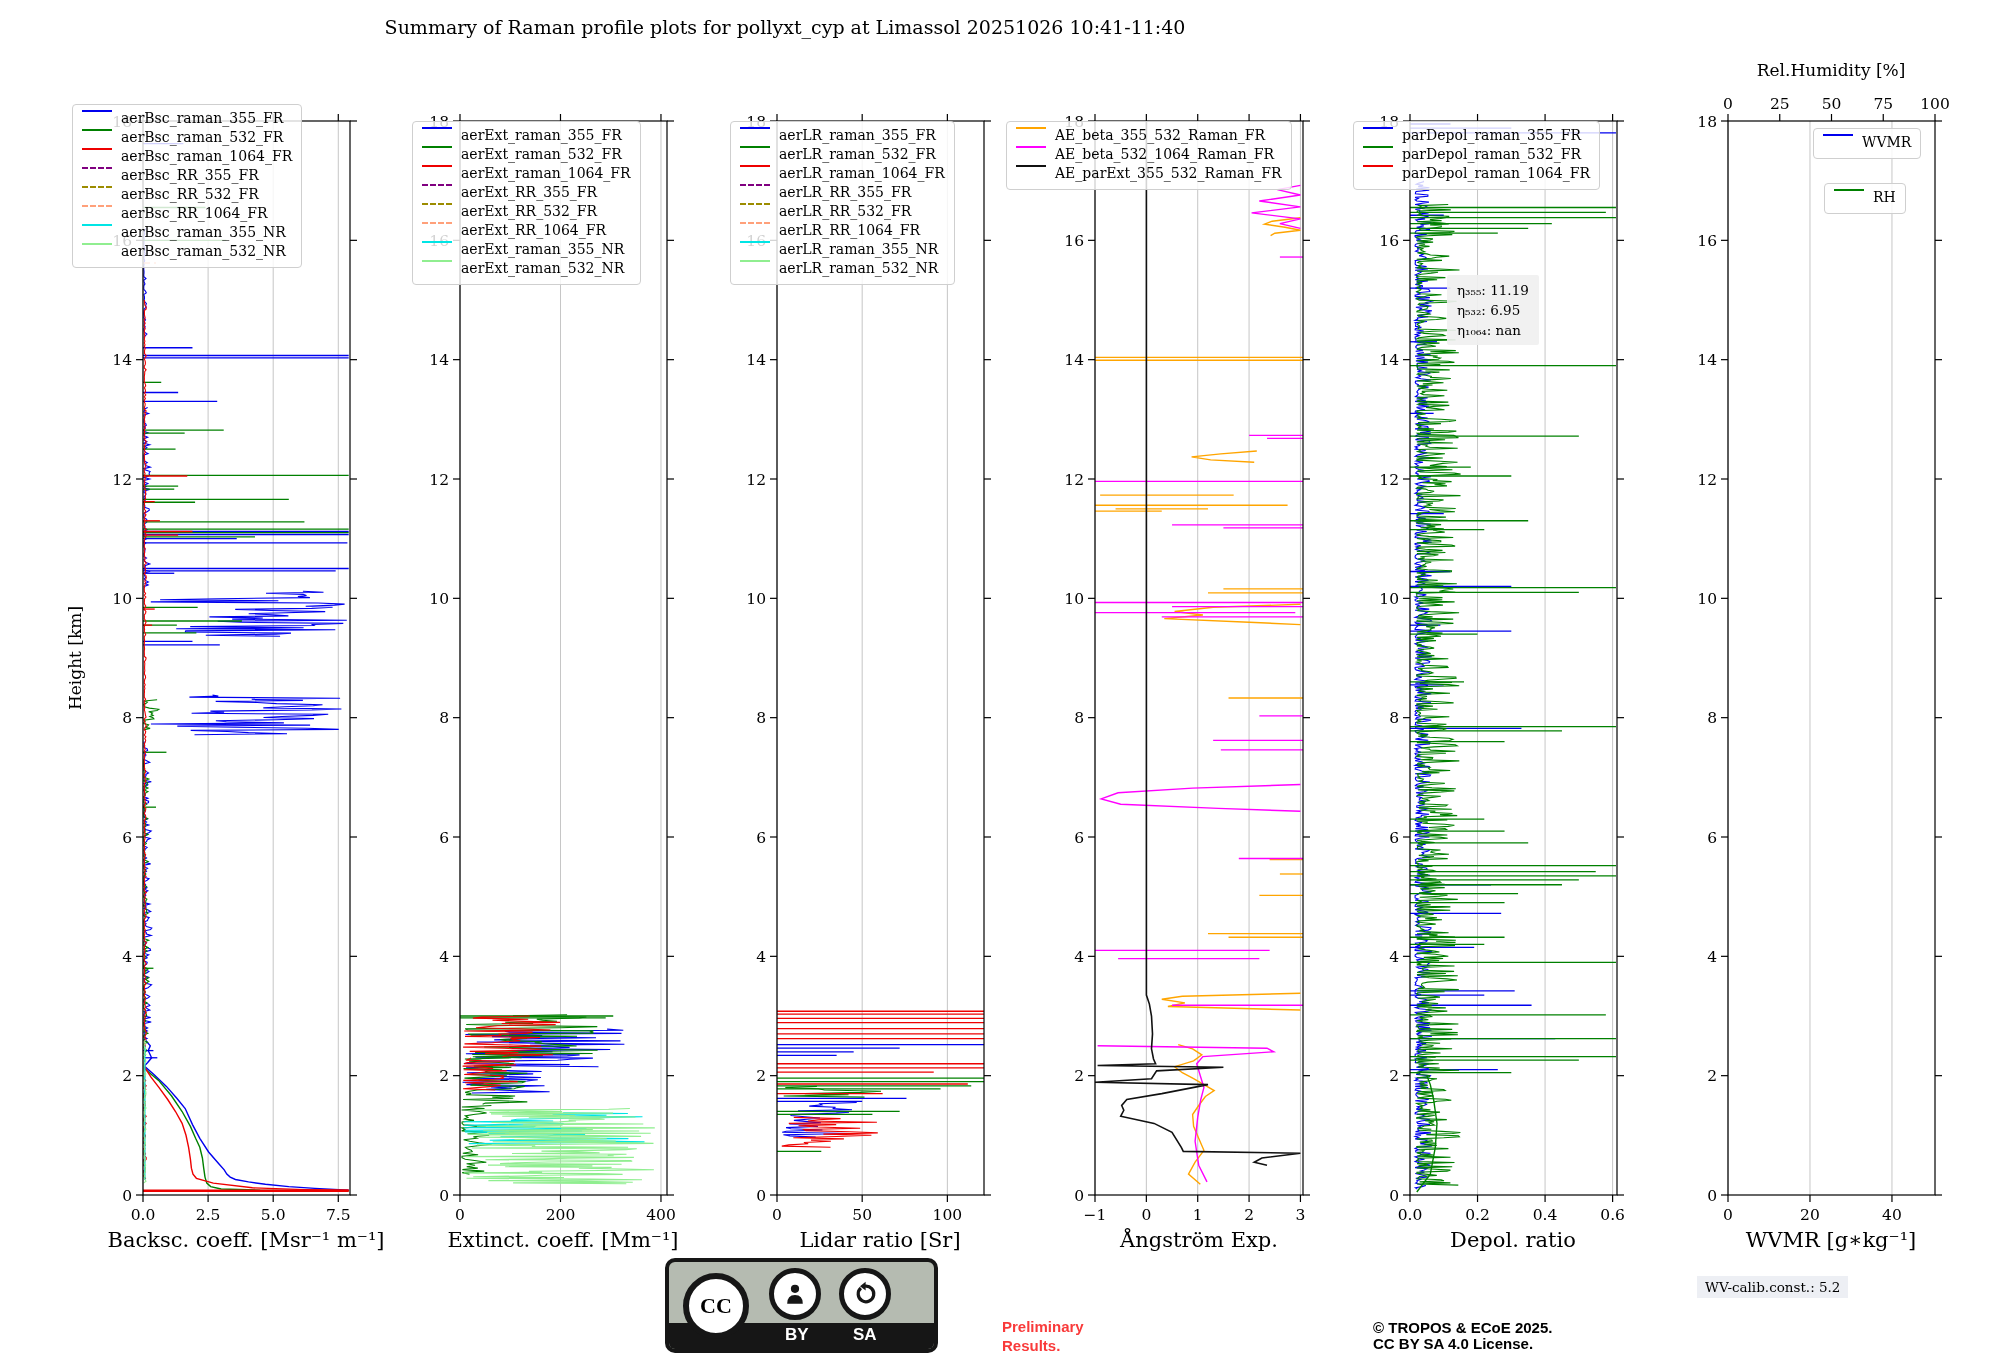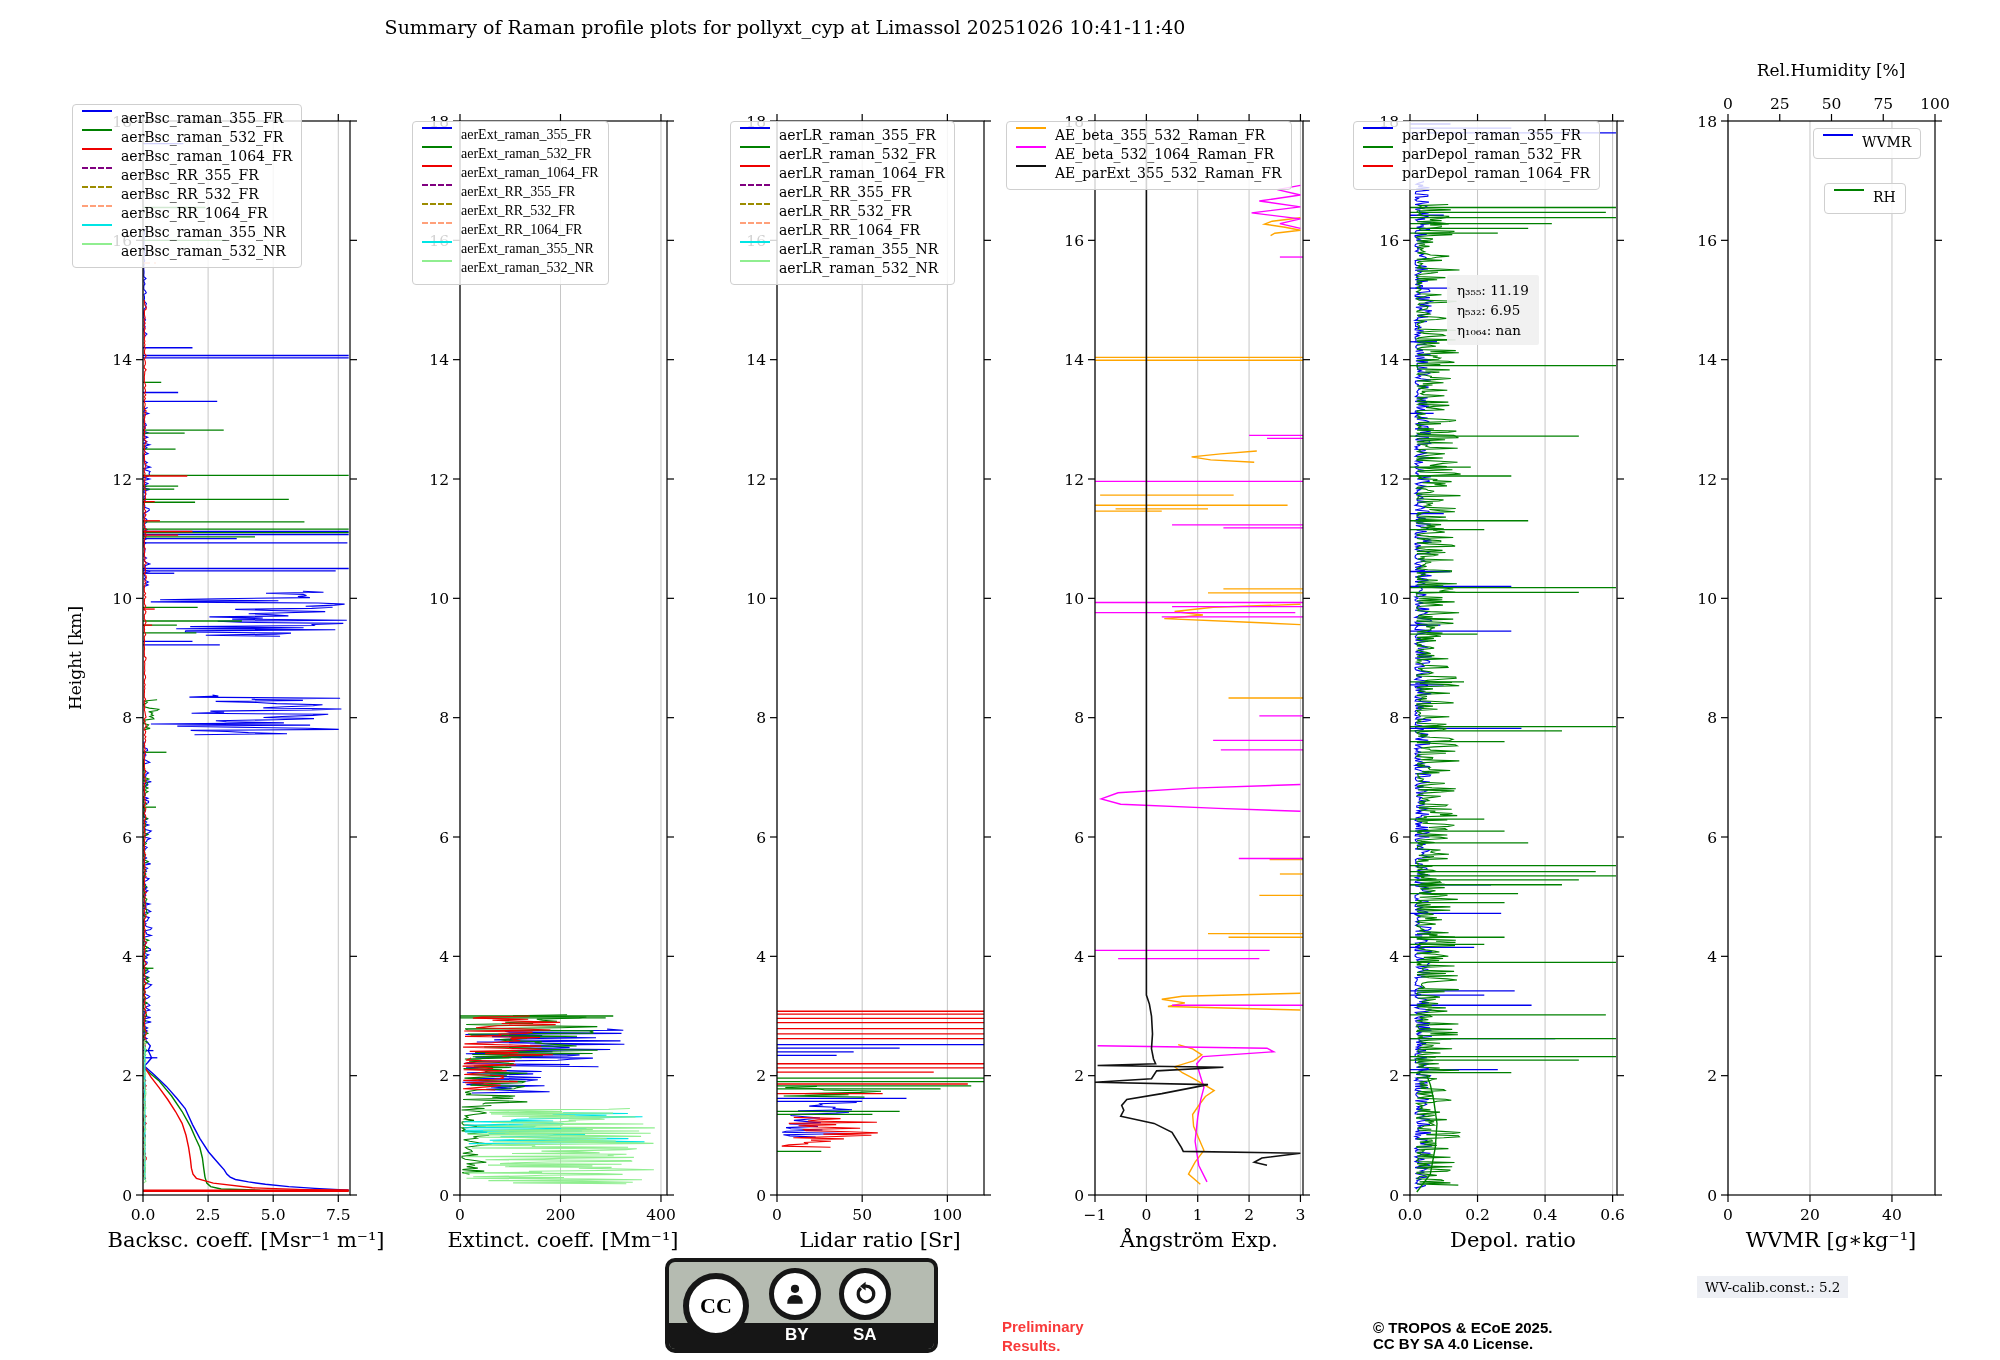--- a/index.html
+++ b/index.html
@@ -662,21 +662,21 @@
         </div>
         <div class="li">
           <span class="sw" style="border-top: 2.2px solid rgb(0, 229, 229);"></span>
           <span class="lt">aerBsc_raman_355_NR</span>
         </div>
         <div class="li">
           <span class="sw" style="border-top: 2.2px solid rgb(144, 238, 144);"></span>
           <span class="lt">aerBsc_raman_532_NR</span>
         </div>
       </div>
-      <div class="legend" style="left: 412px; top: 121px; font-family: Liberation Serif, serif;">
+      <div class="legend" style="left: 412px; top: 121px;">
         <div class="li">
           <span class="sw" style="border-top: 2.2px solid rgb(0, 0, 238);"></span>
           <span class="lt">aerExt_raman_355_FR</span>
         </div>
         <div class="li">
           <span class="sw" style="border-top: 2.2px solid rgb(0, 128, 0);"></span>
           <span class="lt">aerExt_raman_532_FR</span>
         </div>
         <div class="li">
           <span class="sw" style="border-top: 2.2px solid rgb(238, 0, 0);"></span>

